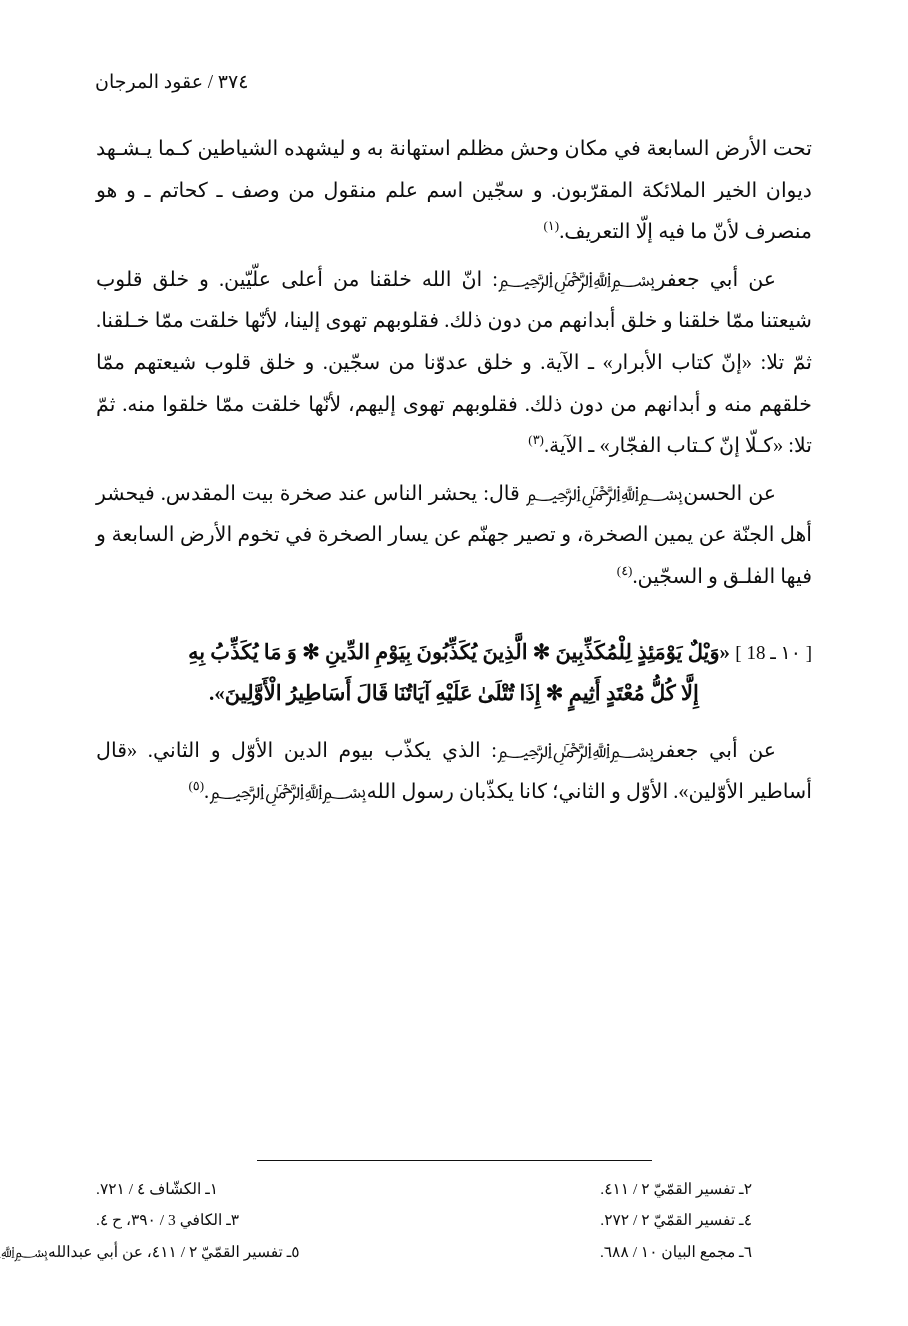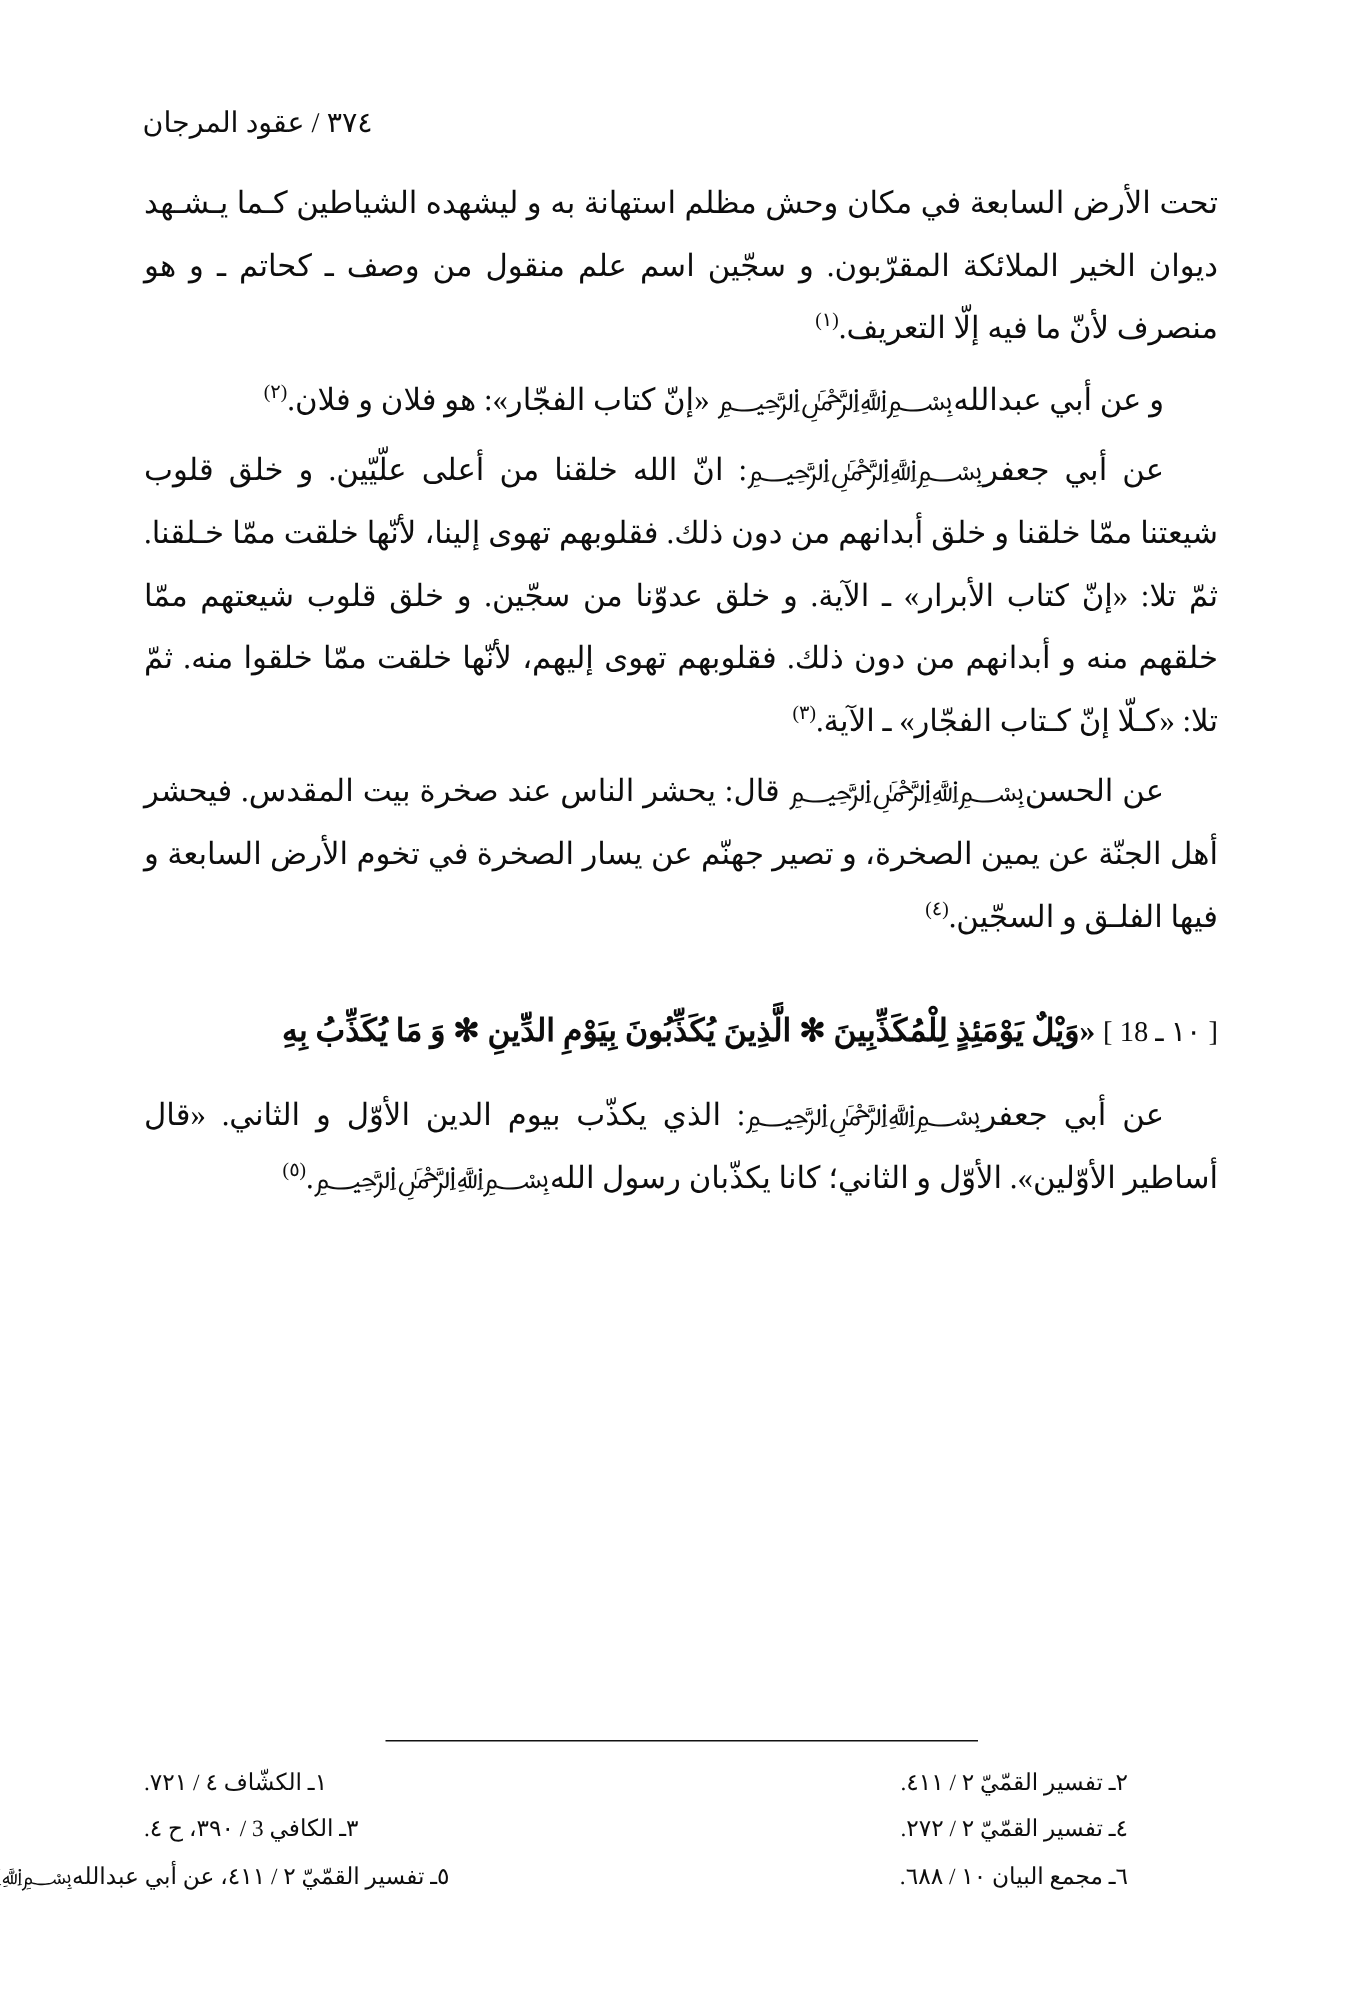--- a/index.html
+++ b/index.html
@@ -33,21 +33,21 @@
   }
   .header-line {
     font-size: 19px;
     letter-spacing: 0.5px;
     display: inline-block;
     white-space: nowrap;
   }
   
   .content {
     position: absolute;
-    top: 116px;
+    top: 128px;
     right: 96px;
     left: 96px;
     direction: rtl;
     text-align: justify;
   }
   p.para {
     margin: 0 0 6px 0;
     font-size: 20.5px;
     line-height: 2.03;
     text-align: justify;
@@ -125,28 +125,28 @@
 <div class="page">
 
   <div class="page-header">
     <span class="header-line">٣٧٤ / عقود المرجان</span>
   </div>
 
   <div class="content">
 
     <p class="para"><span>تحت الأرض السابعة في مكان وحش مظلم استهانة به و ليشهده الشياطين كـما يـشـهد ديوان الخير الملائكة المقرّبون. و سجّين اسم علم منقول من وصف ـ كحاتم ـ و هو منصرف لأنّ ما فيه إلّا التعريف.</span><span class="sup">(١)</span></p>
 
-    <p class="para indent"><span>و عن أبي عبدالله﷽ «إنّ كتاب الفجّار»: هو فلان و فلان.</span><span class="sup">(٢)</span></p>
 
     <p class="para indent"><span>عن أبي جعفر﷽: انّ الله خلقنا من أعلى علّيّين. و خلق قلوب شيعتنا ممّا خلقنا و خلق أبدانهم من دون ذلك. فقلوبهم تهوى إلينا، لأنّها خلقت ممّا خـلقنا. ثمّ تلا: «إنّ كتاب الأبرار» ـ الآية. و خلق عدوّنا من سجّين. و خلق قلوب شيعتهم ممّا خلقهم منه و أبدانهم من دون ذلك. فقلوبهم تهوى إليهم، لأنّها خلقت ممّا خلقوا منه. ثمّ تلا: «كـلّا إنّ كـتاب الفجّار» ـ الآية.</span><span class="sup">(٣)</span></p>
 
     <p class="para indent"><span>عن الحسن﷽ قال: يحشر الناس عند صخرة بيت المقدس. فيحشر أهل الجنّة عن يمين الصخرة، و تصير جهنّم عن يسار الصخرة في تخوم الأرض السابعة و فيها الفلـق و السجّين.</span><span class="sup">(٤)</span></p>
 
     <div class="verse-block">
       <span class="vline first"><span class="verse-num">[ ١٠ ـ 18 ]</span> <span>«وَيْلٌ يَوْمَئِذٍ لِلْمُكَذِّبِينَ ✻ الَّذِينَ يُكَذِّبُونَ بِيَوْمِ الدِّينِ ✻ وَ مَا يُكَذِّبُ بِهِ</span></span>
+      <span class="vline">إِلَّا كُلُّ مُعْتَدٍ أَثِيمٍ ✻ إِذَا تُتْلَىٰ عَلَيْهِ آيَاتُنَا قَالَ أَسَاطِيرُ الْأَوَّلِينَ».</span>
     </div>
 
     <p class="para indent"><span>عن أبي جعفر﷽: الذي يكذّب بيوم الدين الأوّل و الثاني. «قال أساطير الأوّلين». الأوّل و الثاني؛ كانا يكذّبان رسول الله﷽.</span><span class="sup">(٥)</span></p>
 
 
   </div>
 
   <div class="footnotes">
     <div class="fn-rule"></div>
     <div class="fn-grid">

